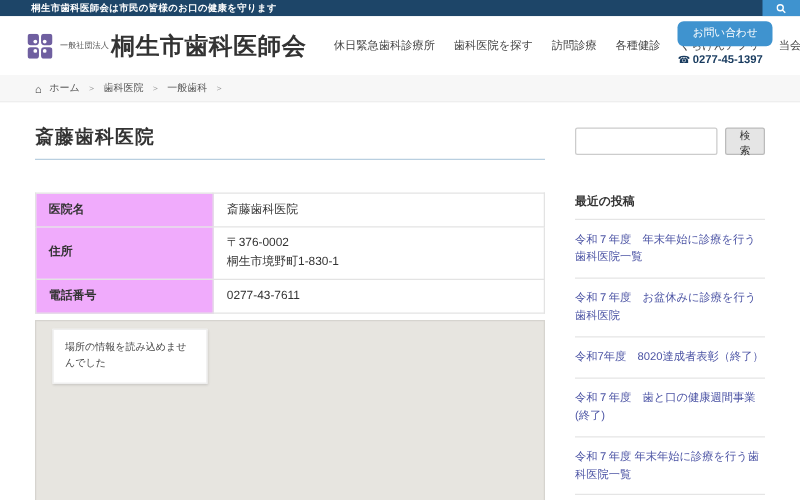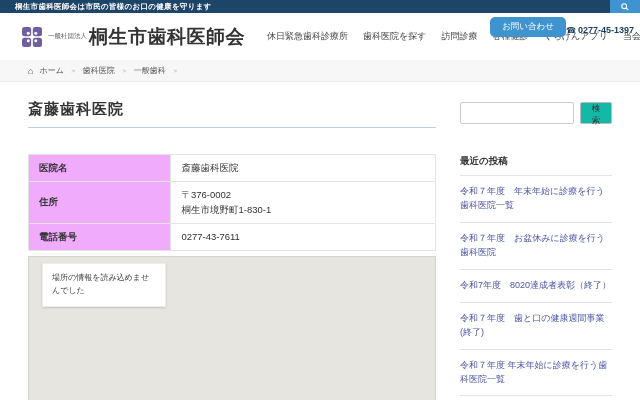--- a/index.html
+++ b/index.html
@@ -1,33 +1,33 @@
 <!DOCTYPE html>
 <html lang="ja"><head>
 <meta charset="utf-8">
 <style>
   * { margin:0; padding:0; box-sizing:border-box; }
   html,body { width:640px; height:400px; overflow:hidden; background:#fff;
     font-family:"Liberation Sans","DejaVu Sans",sans-serif; }
 
   
   .topbar { height:13px; background:#1d4568; display:flex; align-items:center; position:relative; }
-  .topbar-tagline { color:#fff; font-size:7.5px; font-weight:bold; padding-left:15px; letter-spacing:.3px; }
+  .topbar-tagline { color:#fff; font-size:7.5px; font-weight:bold; padding-left:25px; letter-spacing:.3px; }
   .topbar-search { position:absolute; right:0; top:0; width:30px; height:13px; background:#3f93cf;
     display:flex; align-items:center; justify-content:center; cursor:pointer; }
 
   
   .header { height:47px; background:#fff; display:flex; align-items:center; padding:0 22px; position:relative; }
   .logo { width:20px; height:20px; flex:0 0 auto; }
   .brand { margin-left:6px; display:flex; align-items:center; white-space:nowrap; }
   .org-type { font-size:6.5px; color:#555; margin-right:2px; }
   .site-title { font-size:19px; font-weight:bold; color:#333; letter-spacing:.5px;text-align:center; }
   .nav { display:flex; margin-left:22px; gap:15px; white-space:nowrap; }
   .nav-item { font-size:9px; color:#444; cursor:pointer; }
-  .header-right { position:absolute; right:6px; top:4px; display:flex; flex-direction:row; align-items:center; }
+  .header-right { position:absolute; right:22px; top:4px; display:flex; flex-direction:column; }
   .contact-btn { background:#3f93cf; color:#fff; font-size:8.5px; border:none; border-radius:5px;
     padding:4px 12px; cursor:pointer; }
   .phone { margin-top:5px; font-size:9px; font-weight:bold; color:#173a5e; }
   .phone-icon { font-size:8px; margin-right:2px; }
 
   
   .breadcrumb { height:22px; background:#f7f7f7; border-bottom:1px solid #ececec;
     display:flex; align-items:center; padding-left:28px; font-size:8px; color:#555; gap:6px; }
   .crumb { cursor:pointer; }
   .crumb-sep { color:#999; font-size:7px; }
@@ -49,21 +49,21 @@
   .map { margin-top:5px; height:160px; background:#e7e5e0; border:1px solid #d6d4cf; position:relative; }
   .map-error { position:absolute; left:13px; top:6px; width:124px; background:#fff;
     border:1px solid #eee; box-shadow:0 1px 2px rgba(0,0,0,.15); padding:8px 9px;
     font-size:8px; color:#444; line-height:1.6; }
 
   
   .search-row { margin-top:20px; display:flex; gap:6px; align-items:center; }
   .search-input { width:114px; height:22px; border:1px solid #ccc; border-radius:2px;
     font-size:9px; padding:0 5px; }
   .search-btn { height:22px; padding:0 9px; font-size:8.5px; color:#333;
-    background:#14b8a6; border:1px solid #bbb; border-radius:2px; cursor:pointer; }
+    background:#e5e5e5; border:1px solid #bbb; border-radius:2px; cursor:pointer; }
   .side-heading { margin-top:31px; font-size:9.5px; font-weight:bold; color:#333;
     padding-bottom:7px; border-bottom:1px solid #e5e5e5; }
   .post-link { display:block; font-size:9px; color:#4d55a5; line-height:1.55;
     padding:9px 0; border-bottom:1px solid #e5e5e5; cursor:pointer; text-decoration:none; }
 </style>
 </head>
 <body>
 
 <div class="topbar">
   <span class="topbar-tagline">桐生市歯科医師会は市民の皆様のお口の健康を守ります</span>

